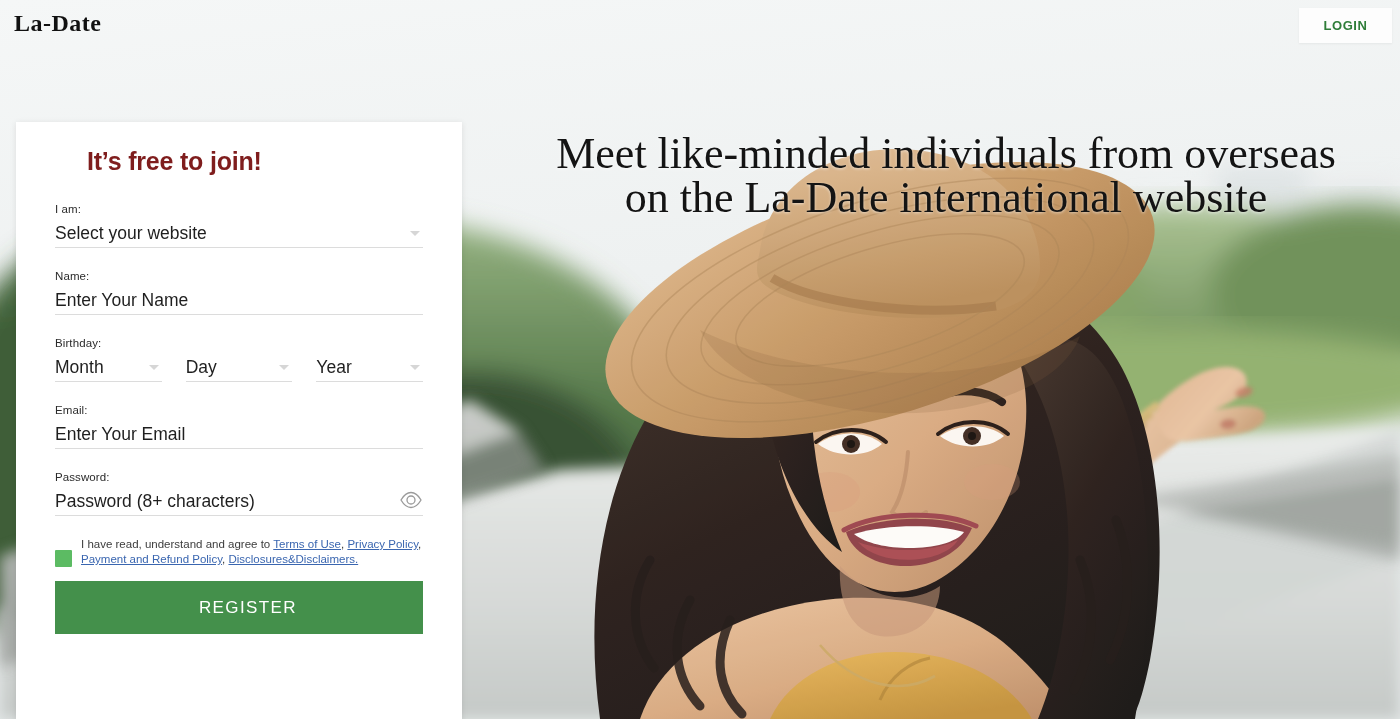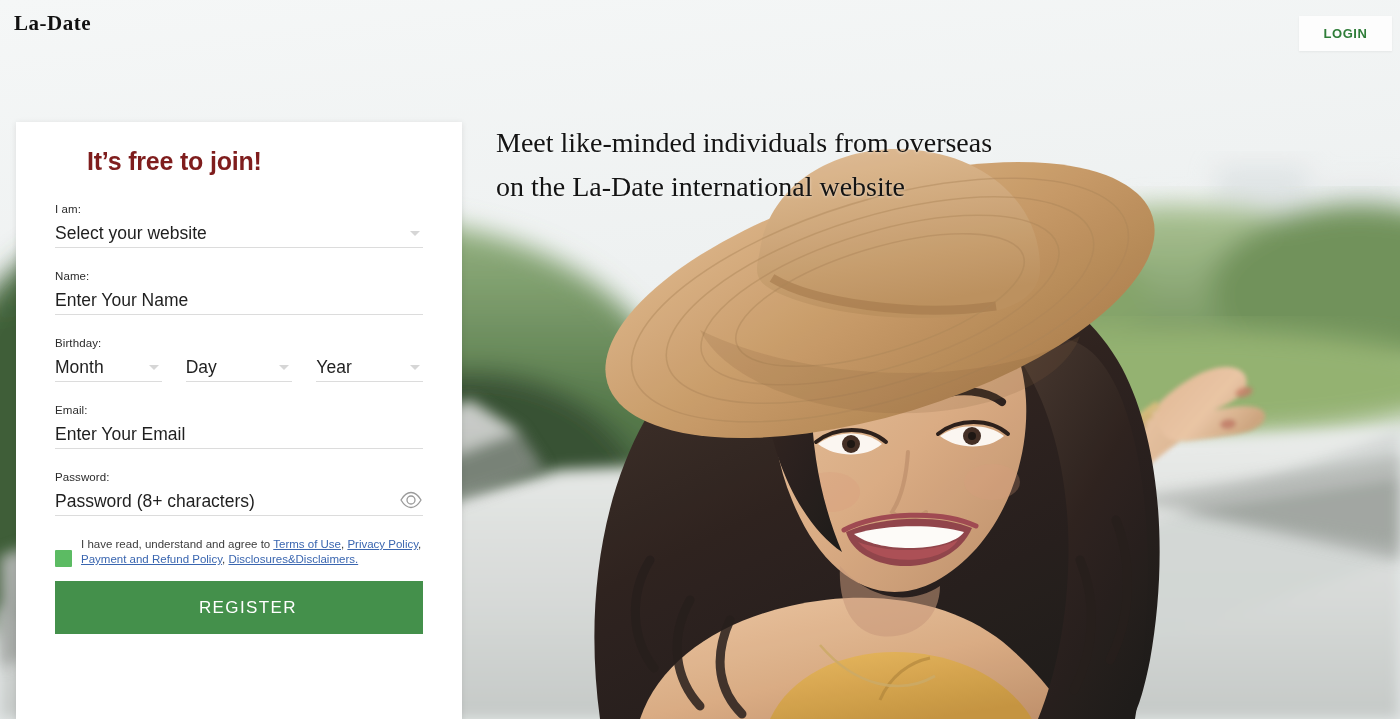--- a/index.html
+++ b/index.html
@@ -37,53 +37,53 @@
     left: 0; top: 0;
     width: 1400px;
     height: 48px;
     z-index: 40;
   }
   .logo {
     position: absolute;
     left: 14px;
     top: 3px;
     font-family: "Liberation Serif", serif;
-    font-size: 21px;
+    font-size: 24px;
     font-weight: 700;
     letter-spacing: 0.5px;
     color: #111;
     line-height: 40px;
     white-space: nowrap;
   }
   .login-btn {
     position: absolute;
     right: 8px;
-    top: 16px;
+    top: 8px;
     width: 93px;
     height: 35px;
     background: #fdfdfd;
     border: none;
     color: #2f7d39;
     font-size: 13px;
     font-weight: 700;
     letter-spacing: 0.6px;
     cursor: pointer;
     font-family: "Liberation Sans", sans-serif;
     box-shadow: 0 1px 2px rgba(0,0,0,0.06);
   }
 
   
   .headline {
     position: absolute;
     right: 4px;
-    top: 121px;
+    top: 132px;
     width: 900px;
-    text-align: left;
+    text-align: center;
     font-family: "Liberation Serif", serif;
-    font-size: 28px;
+    font-size: 44px;
     line-height: 44px;
     color: #141414;
     z-index: 30;
     text-shadow: 0 1px 3px rgba(255,255,255,0.55);
   }
   .headline .l2 { display: block; }
 
   
   .form-card {
     position: absolute;

